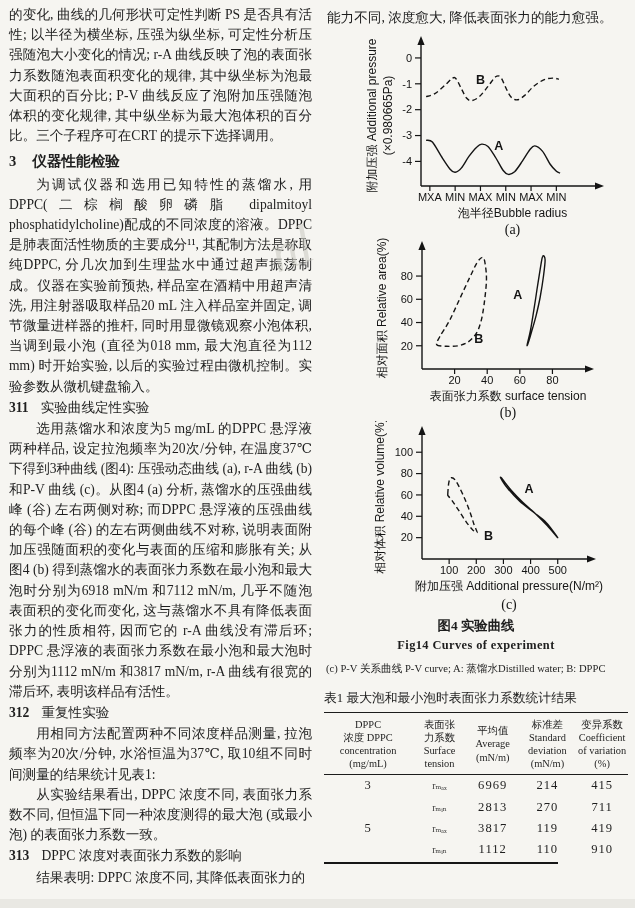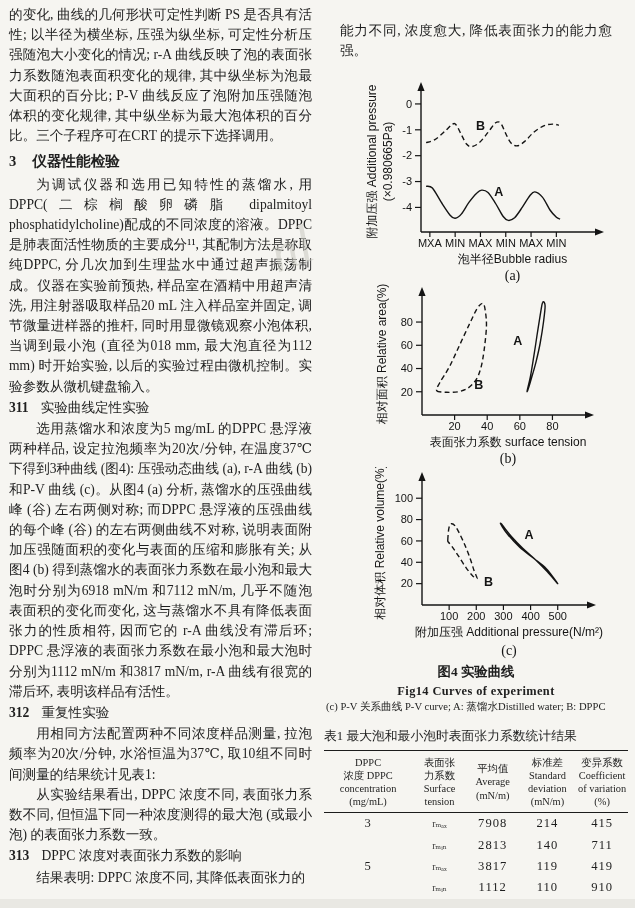--- a/index.html
+++ b/index.html
@@ -9,21 +9,21 @@
   .leftcol{position:absolute;left:9px;top:5px;width:303px;font-size:13.6px;
            line-height:20.2px;text-align:justify;}
   .para{margin:0;text-indent:2em;}
   .para.noindent{text-indent:0;}
   .chapter{margin:5px 0 3px;font-weight:bold;font-size:14.6px;text-indent:0;}
   .chapter .sec-num{margin-right:16px;}
   .sec-h{margin:1px 0;text-indent:0;}
   .sec-num{font-weight:bold;margin-right:12px;}
   
   .rightcol{position:absolute;left:324px;top:5px;width:304px;}
-  .rc-line{font-size:13.6px;line-height:20px;text-align:justify;margin:16px;}
+  .rc-line{font-size:13.6px;line-height:20px;text-align:justify;margin:3px;}
   svg.chart{display:block;margin:0 auto;}
   .tick{font:11px "Liberation Sans","DejaVu Sans",sans-serif;fill:#141414;}
   .axlab{font:12px "Liberation Sans","DejaVu Sans",sans-serif;fill:#141414;}
   .serlab{font:bold 12.5px "Liberation Sans","DejaVu Sans",sans-serif;fill:#141414;}
   .figcap{font:14px "Liberation Serif","DejaVu Serif",serif;fill:#141414;}
   .figcap-cn{text-align:center;font-size:13.4px;font-weight:bold;margin-top:4px;}
   .figcap-en{text-align:center;font-size:12.4px;font-weight:bold;margin-top:3px;letter-spacing:.4px;}
   .fignote{font-size:10.6px;line-height:15.5px;margin-top:4px;padding:0 2px;}
   .tbl-title-cn{font-size:12.8px;font-weight:normal;margin-top:13px;}
   .tbl-title-en{font-size:11.6px;font-weight:bold;line-height:17px;margin-top:4px;white-space:pre-line;}
@@ -175,21 +175,21 @@
         <text text-anchor="middle" class="axlab" transform="translate(58,75) rotate(-90)">相对体积 Relative volume(%)</text>
         <path d="M121.8,72.9C121.9,70.6 122.3,63.8 122.9,61.1C123.5,58.4 124.3,57.2 125.3,56.8C126.4,56.5 127.7,57.2 129.1,59.0C130.6,60.8 132.3,64.1 134.0,67.5C135.7,70.9 137.7,75.2 139.4,79.3C141.1,83.4 142.9,88.0 144.3,92.1C145.8,96.2 147.0,100.6 148.1,103.8C149.2,107.0 151.3,110.4 151.1,111.3C150.9,112.2 148.9,110.9 147.0,109.2C145.2,107.4 142.4,104.0 140.0,100.6C137.5,97.2 134.7,92.4 132.4,88.9C130.0,85.3 127.5,81.6 125.9,79.3C124.2,77.0 123.0,76.1 122.3,75.0C121.6,73.9 121.7,75.2 121.8,72.9Z" fill="none" stroke="#141414" stroke-width="1.4" stroke-dasharray="5,3.2"></path>
         <text x="157.8857142857143" y="118.77966101694915" class="serlab">B</text>
         <path d="M175.3,56.8C176.9,58.6 182.0,65.6 185.6,69.7C189.2,73.8 192.9,77.5 197.0,81.4C201.0,85.3 205.9,89.2 210.0,93.2C214.1,97.1 217.8,101.0 221.4,104.9C225.0,108.8 231.9,117.2 231.7,116.6C231.5,116.1 224.4,106.0 220.3,101.7C216.2,97.4 211.7,94.6 207.3,91.0C202.9,87.5 198.0,84.3 193.7,80.3C189.5,76.4 184.8,71.1 181.8,67.5C178.8,64.0 176.9,60.8 175.8,59.0C174.7,57.2 173.6,55.1 175.3,56.8Z" fill="none" stroke="#141414" stroke-width="1.4"></path>
         <text x="198.60000000000002" y="71.79661016949152" class="serlab">A</text>
         <text x="183" y="188" text-anchor="middle" class="figcap">(c)</text>
       </svg>
 
     <div class="figcap-cn">图4  实验曲线</div>
     <div class="figcap-en">Fig14  Curves of experiment</div>
-    <div class="fignote" style="margin-top:0;">(c) P-V 关系曲线 P-V curve;  A: 蒸馏水Distilled water;  B: DPPC</div>
+    <div class="fignote" style="margin-top:8px;">(c) P-V 关系曲线 P-V curve;  A: 蒸馏水Distilled water;  B: DPPC</div>
 
     <div class="tbl-title-cn">表1  最大泡和最小泡时表面张力系数统计结果</div>
 
     <table class="stats">
       <colgroup>
         <col style="width:29%">
           <col style="width:18%">
           <col style="width:17%">
         <col style="width:19%">
           <col style="width:17%">
@@ -214,29 +214,29 @@
             <th>变异系数
 Coefficient
 of variation
 (%)</th>
           </tr>
       </thead>
       <tbody>
           <tr>
             <td>3</td>
             <td class="sym">rₘₐₓ</td>
-            <td>7908</td>
+            <td>6969</td>
             <td>214</td>
             <td>415</td>
           </tr>
           <tr>
             <td></td>
             <td class="sym">rₘᵢₙ</td>
             <td>2813</td>
-            <td>140</td>
+            <td>270</td>
             <td>711</td>
           </tr>
           <tr>
             <td>5</td>
             <td class="sym">rₘₐₓ</td>
             <td>3817</td>
             <td>119</td>
             <td>419</td>
           </tr>
           <tr>

